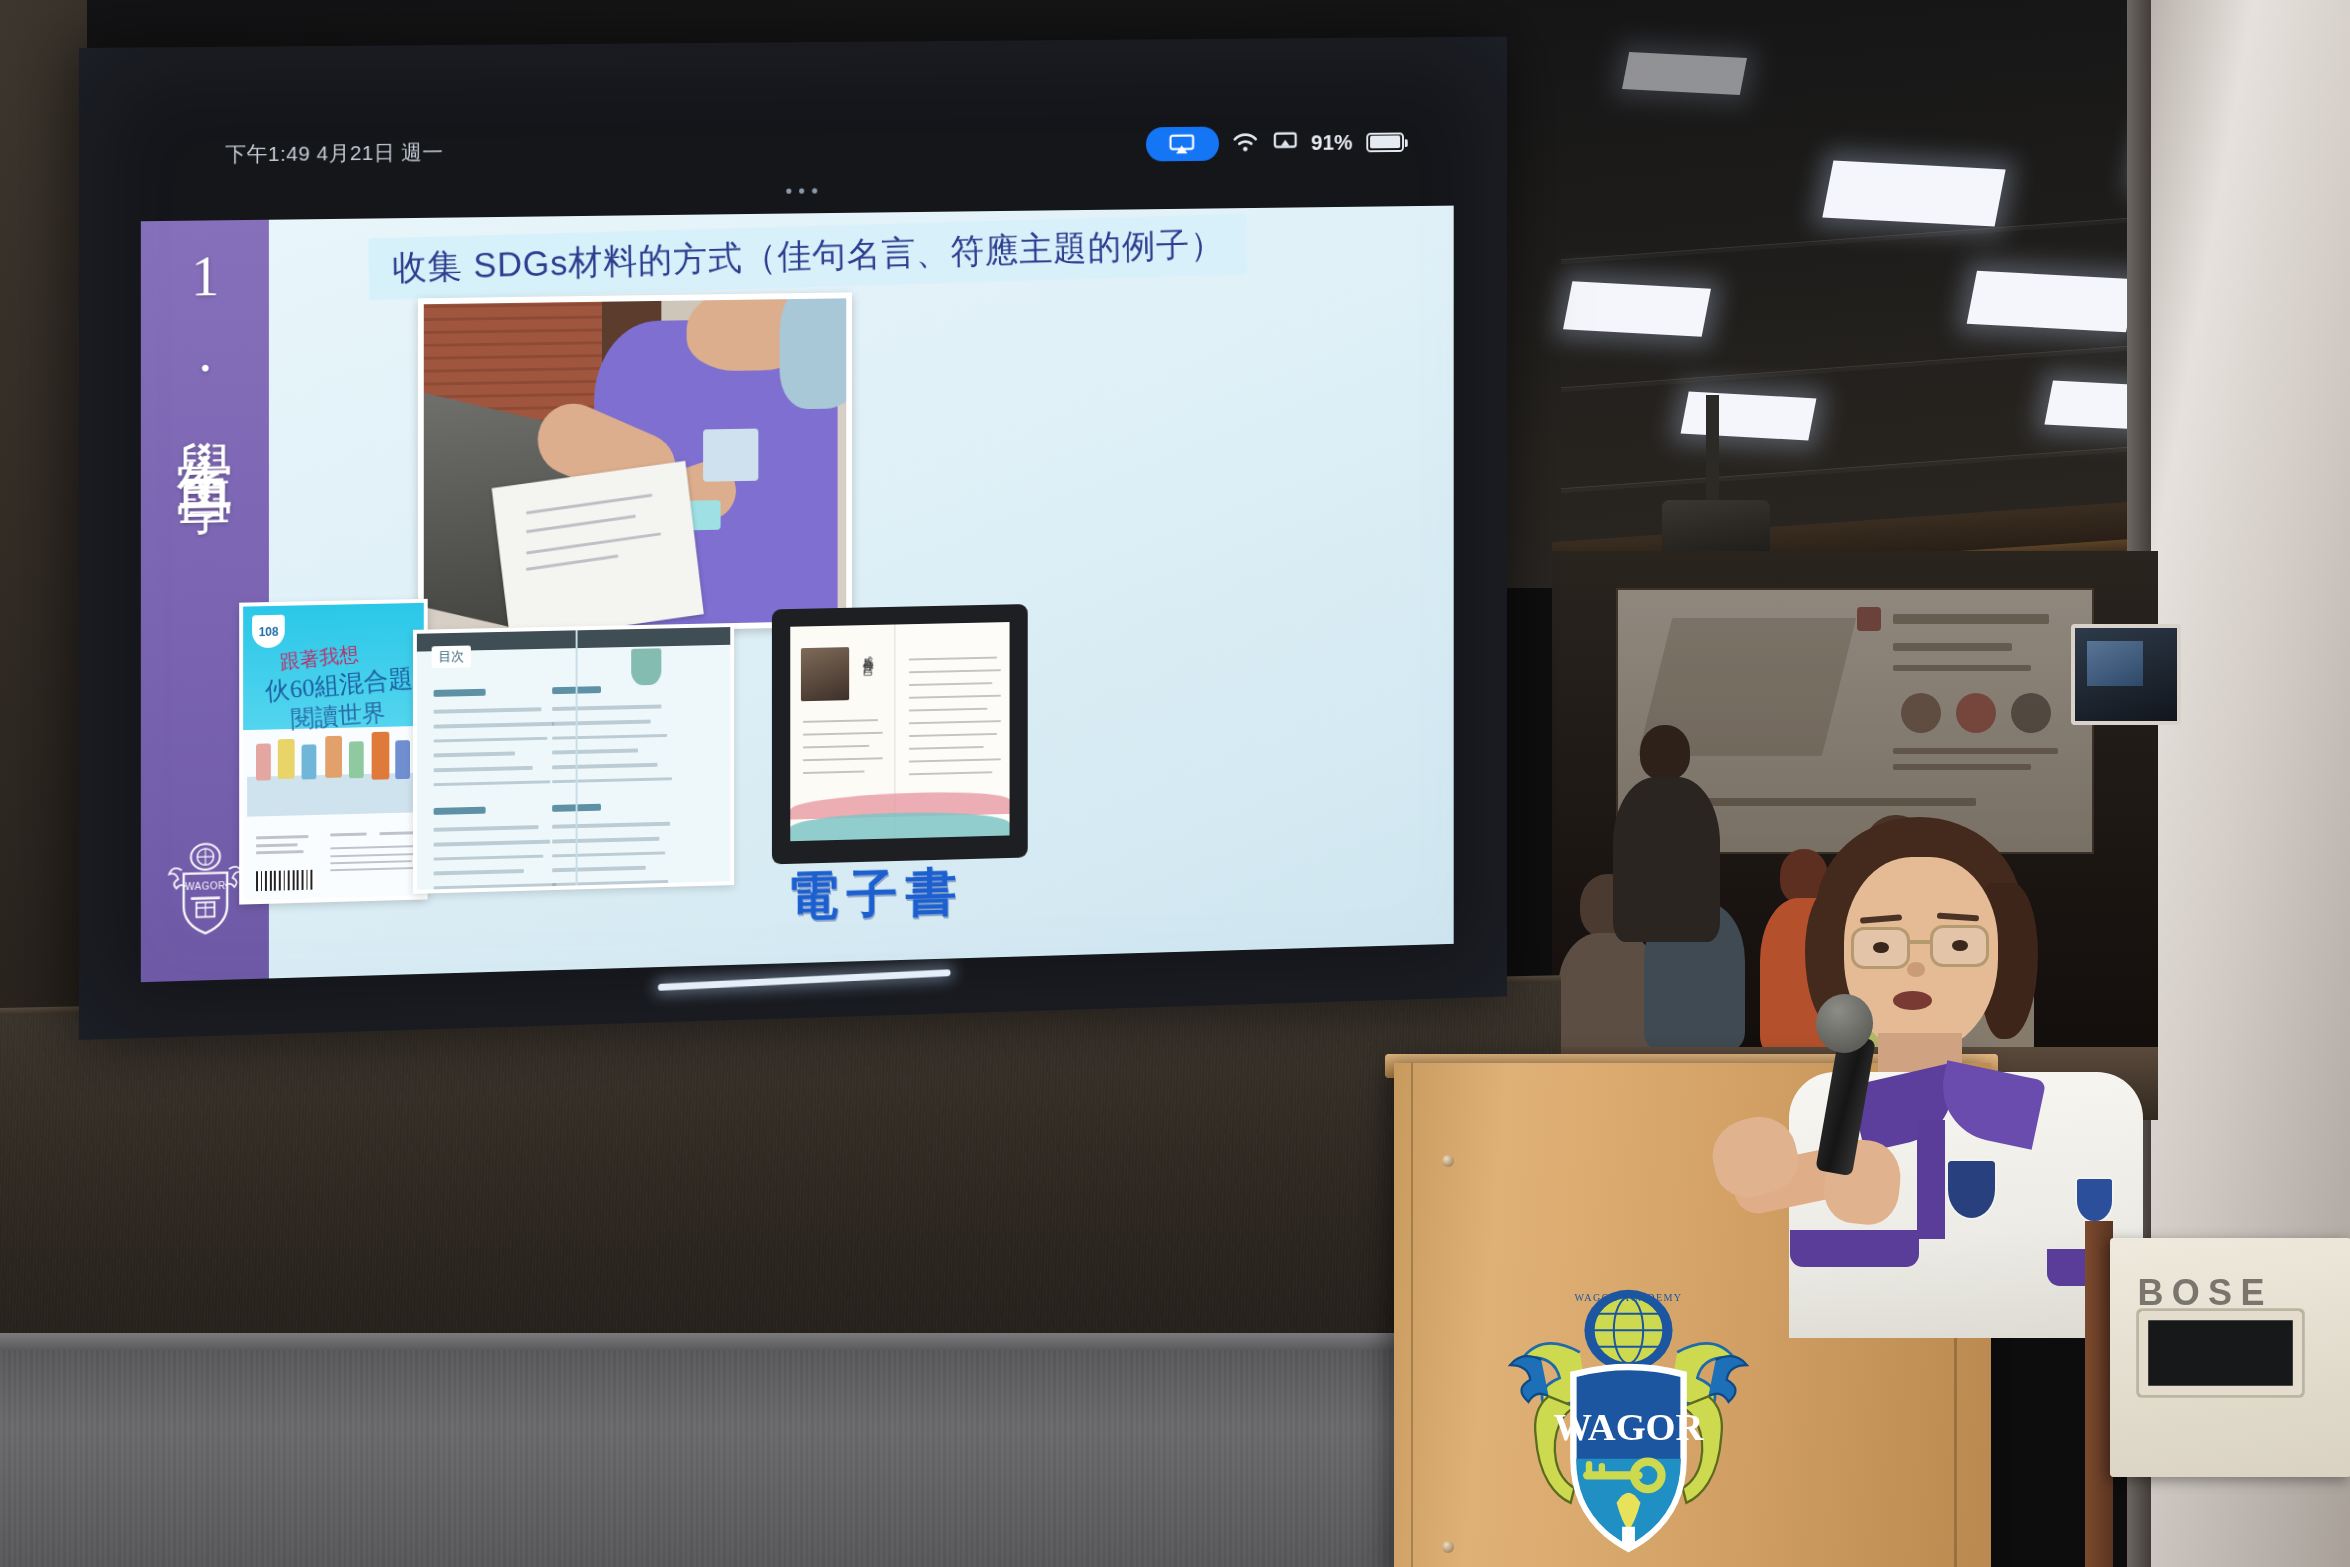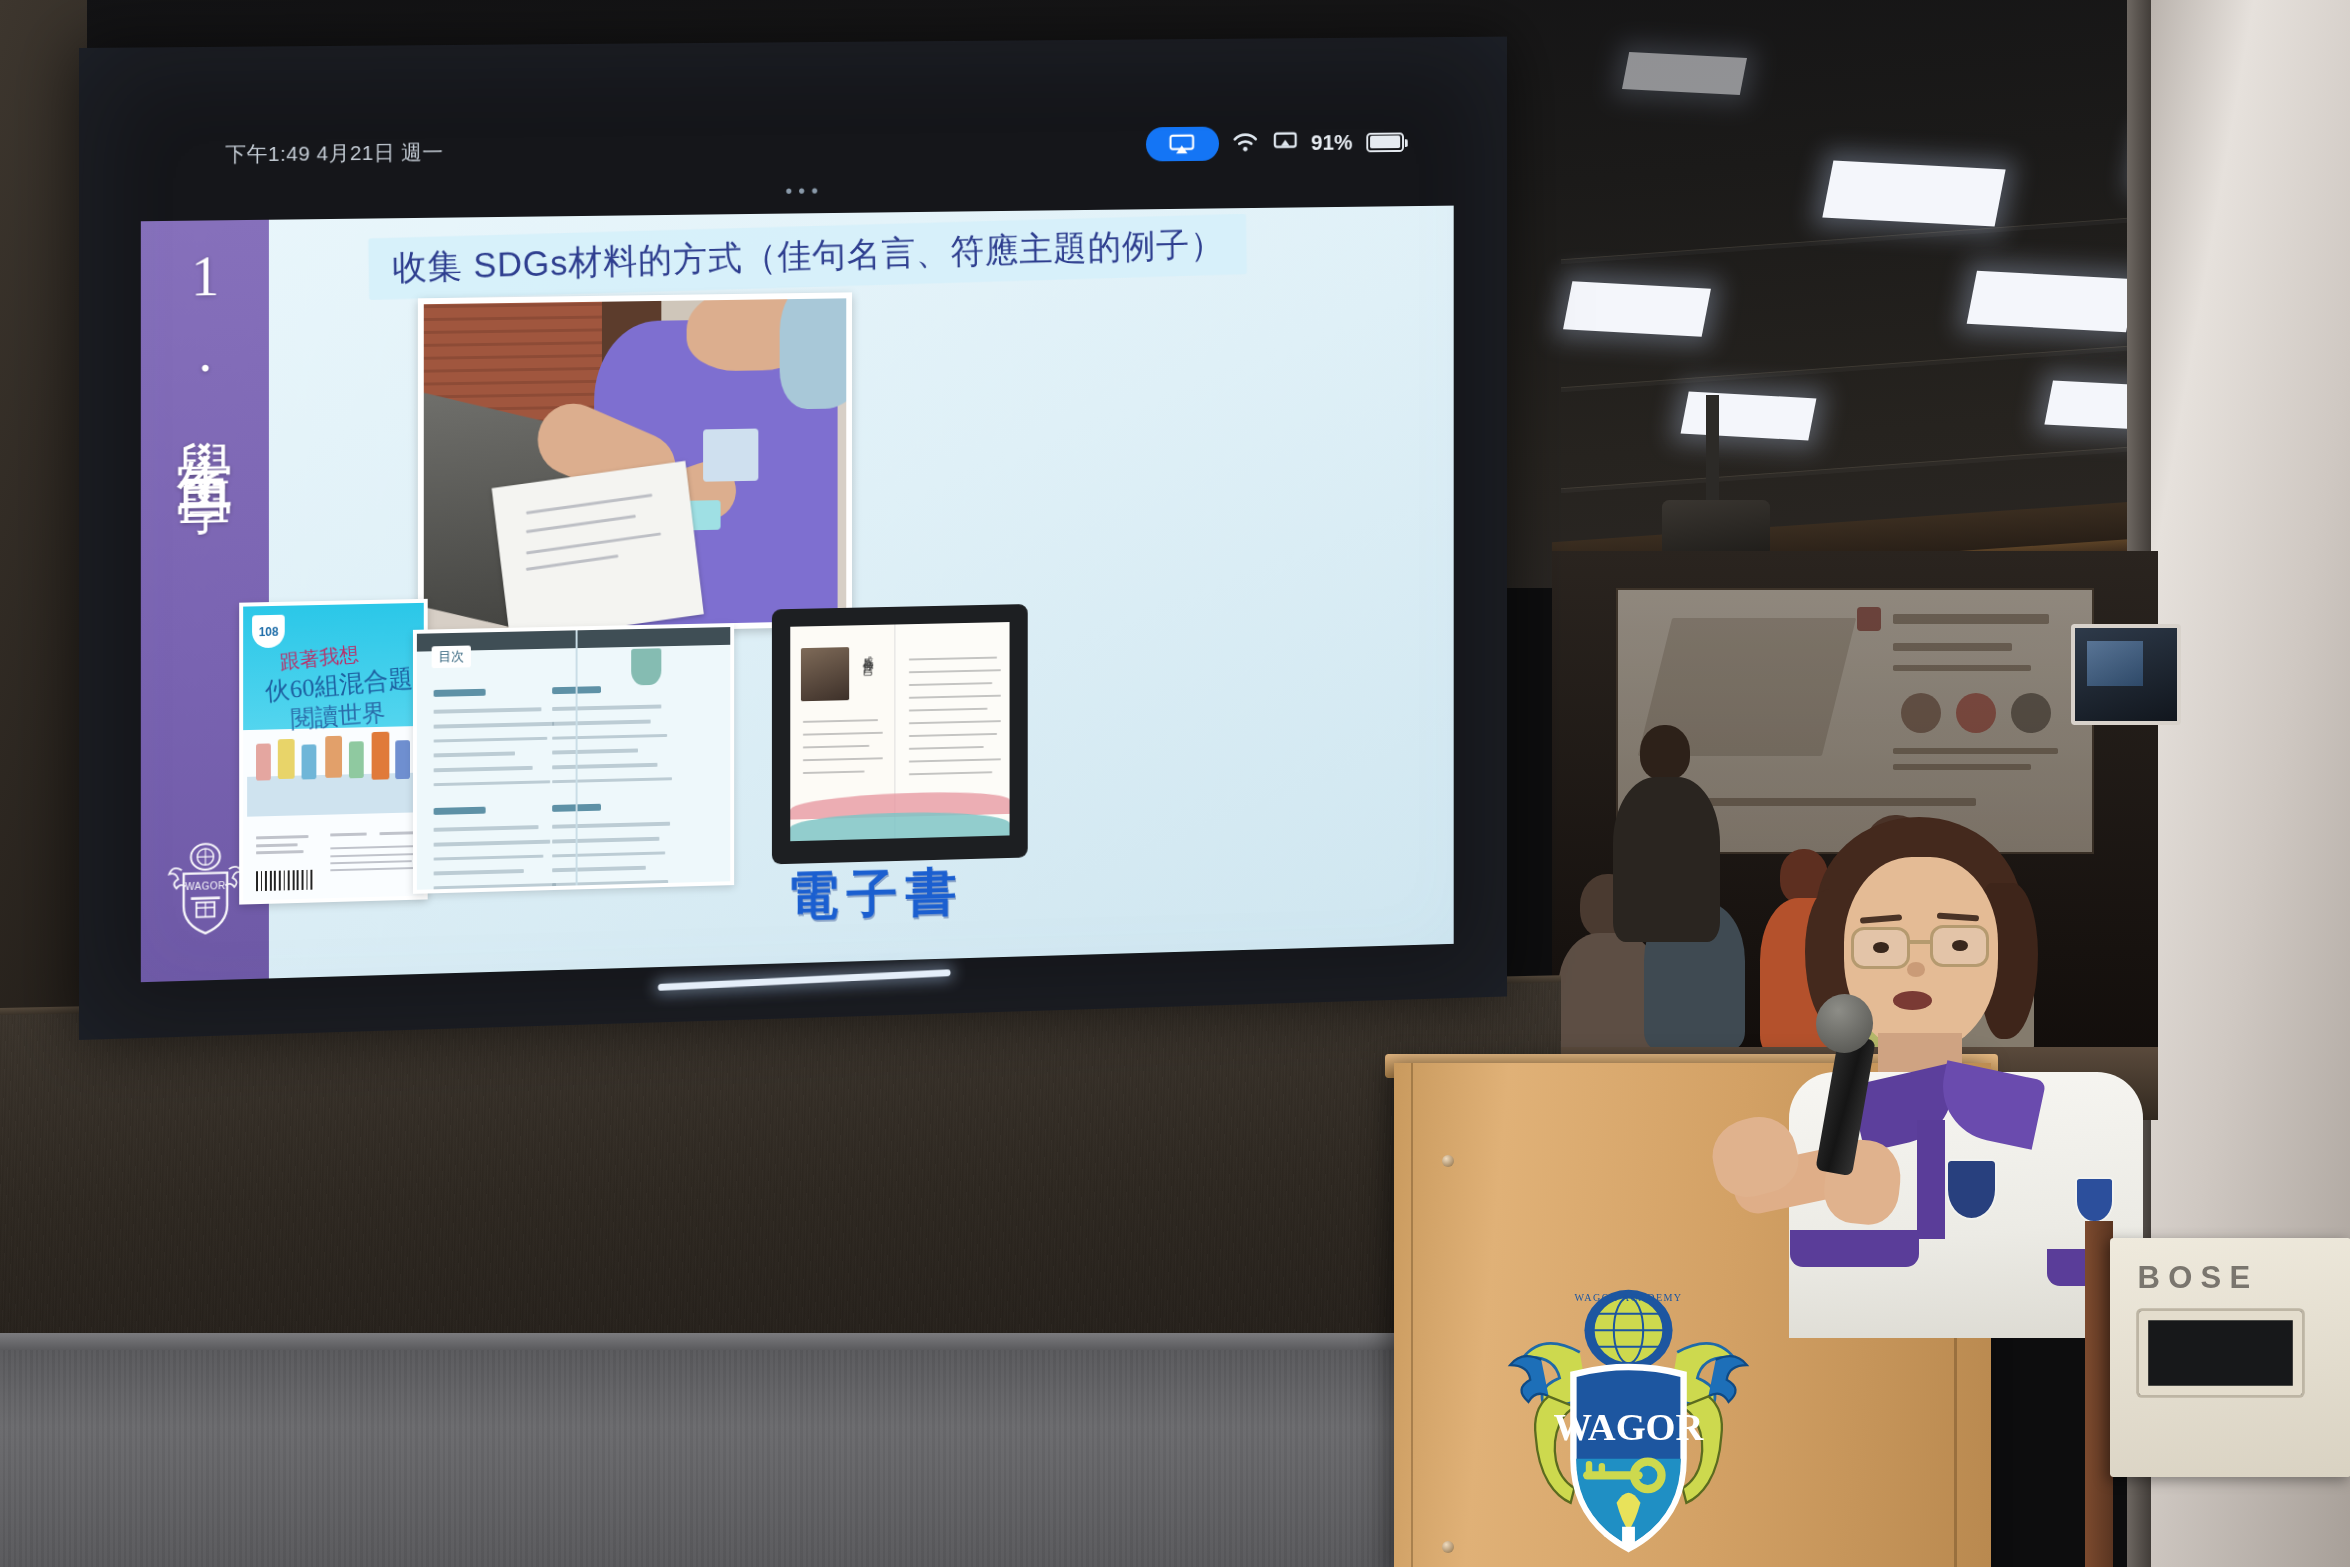--- a/index.html
+++ b/index.html
@@ -300,21 +300,21 @@
             background:radial-gradient(circle at 35% 30%,#8d8d87,#4e4e4a);
             border-radius:50%; transform:rotate(10deg);}
 
   
   .bose{
     position:absolute; left:2110px; top:1238px; width:241px; height:239px;
     background:linear-gradient(170deg,#efeadd,#d9d2c2);
     border-radius:3.7px; box-shadow:-3.7px 3.7px 13px rgba(0,0,0,.35);
   }
   .bose-logo{
-    position:absolute; left:27.5px; top:22px; color:#4b4742; font-size:31px;
+    position:absolute; left:27.5px; top:34px; color:#4b4742; font-size:36px;
     font-weight:700; letter-spacing:8.3px; font-family:"Liberation Sans",sans-serif;
     opacity:.7;
   }
   .bose-port{
     position:absolute; left:29px; top:73px; width:163px; height:84px;
     background:#17181a; border-radius:2.8px;
     box-shadow:inset 0 0 0 9.2px #e4ddcd, 0 0 0 2.8px #bdb5a4;
   }
   .bose-wallL{
     position:absolute; left:2085px; top:1221px; width:27.5px; height:349px;

